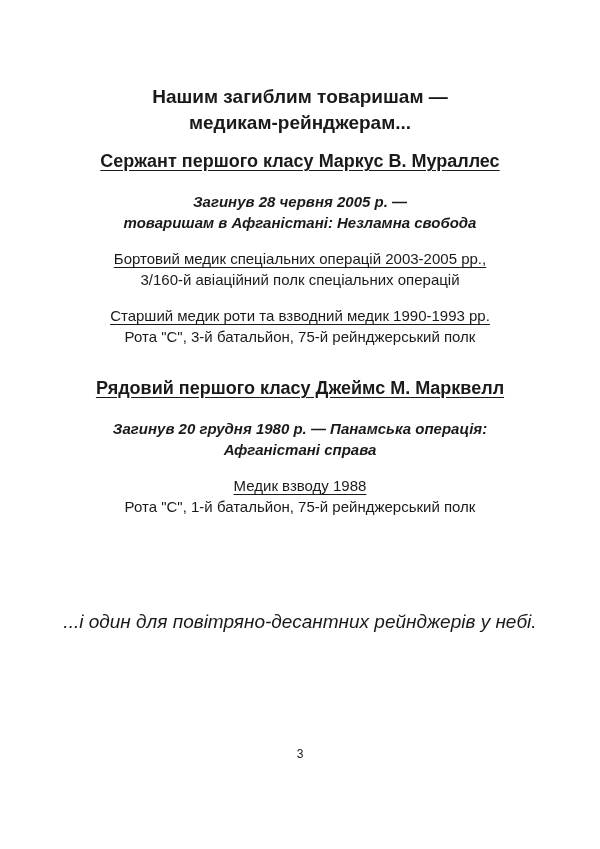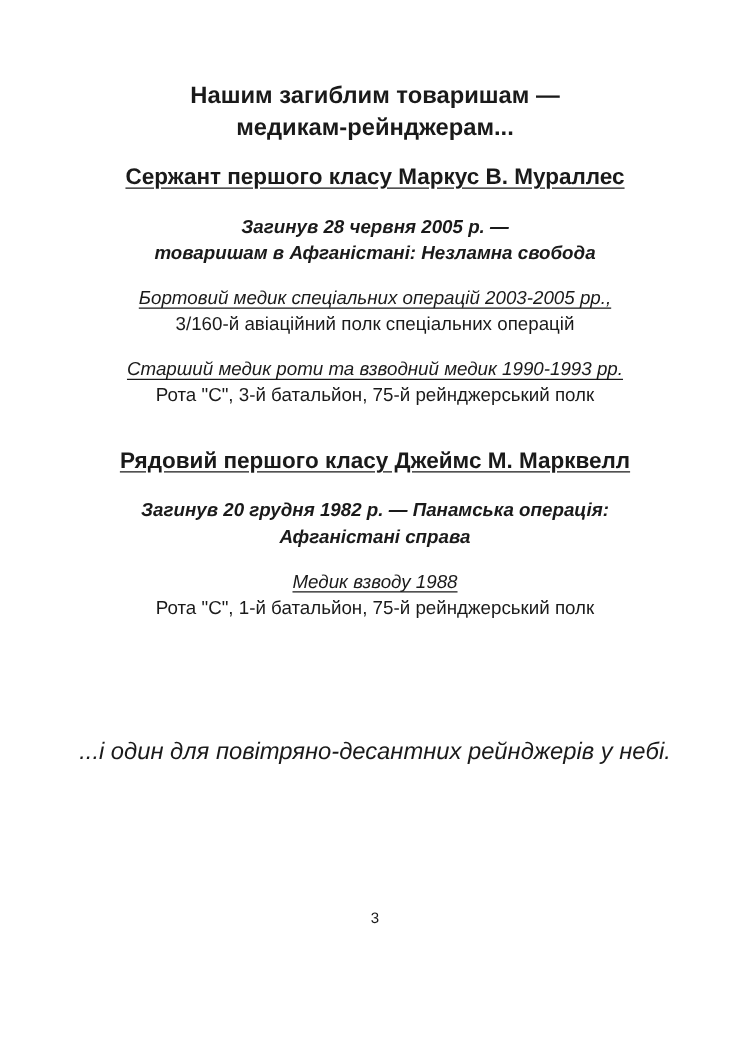--- a/index.html
+++ b/index.html
@@ -11,21 +11,21 @@
     position: relative;
     width: 600px;
     height: 849px;
     margin: 0 auto;
     background: #ffffff;
     color: #1a1a1a;
     font-family: "Liberation Sans", sans-serif;
     text-align: center;
     overflow: hidden;
     box-sizing: border-box;
-    padding-top: 64px;
+    padding-top: 84px;
   }
   .doc-title {
     font-size: 19px;
     font-weight: bold;
     line-height: 26px;
     white-space: nowrap;
   }
   .person-name {
     margin-top: 14px;
     font-size: 18px;
@@ -45,21 +45,20 @@
   }
   .entry {
     margin-top: 15px;
     font-size: 15px;
     line-height: 21px;
     white-space: nowrap;
   }
   .entry .role {
     text-decoration: underline;
     text-underline-offset: 3px;
-    font-style: italic;
   }
   .person-name.second {
     margin-top: 30px;
   }
   .closing-line {
     margin-top: 93px;
     font-size: 19px;
     font-weight: normal;
     font-style: italic;
     line-height: 24px;
@@ -96,21 +95,21 @@
 
 
   <div class="entry">
     <span class="line role">Старший медик роти та взводний медик 1990-1993 рр.</span>
     <span class="line unit">Рота "С", 3-й батальйон, 75-й рейнджерський полк</span>
   </div>
 
   <div class="person-name second">Рядовий першого класу Джеймс М. Марквелл</div>
 
   <div class="death-info">
-    <span class="line">Загинув 20 грудня 1982 р. — Панамська операція:</span>
+    <span class="line">Загинув 20 грудня 1980 р. — Панамська операція:</span>
     <span class="line">Афганістані справа</span>
   </div>
 
   <div class="entry">
     <span class="line role">Медик взводу 1988</span>
     <span class="line unit">Рота "С", 1-й батальйон, 75-й рейнджерський полк</span>
   </div>
 
   <div class="closing-line">...і один для повітряно-десантних рейнджерів у небі.</div>
 

